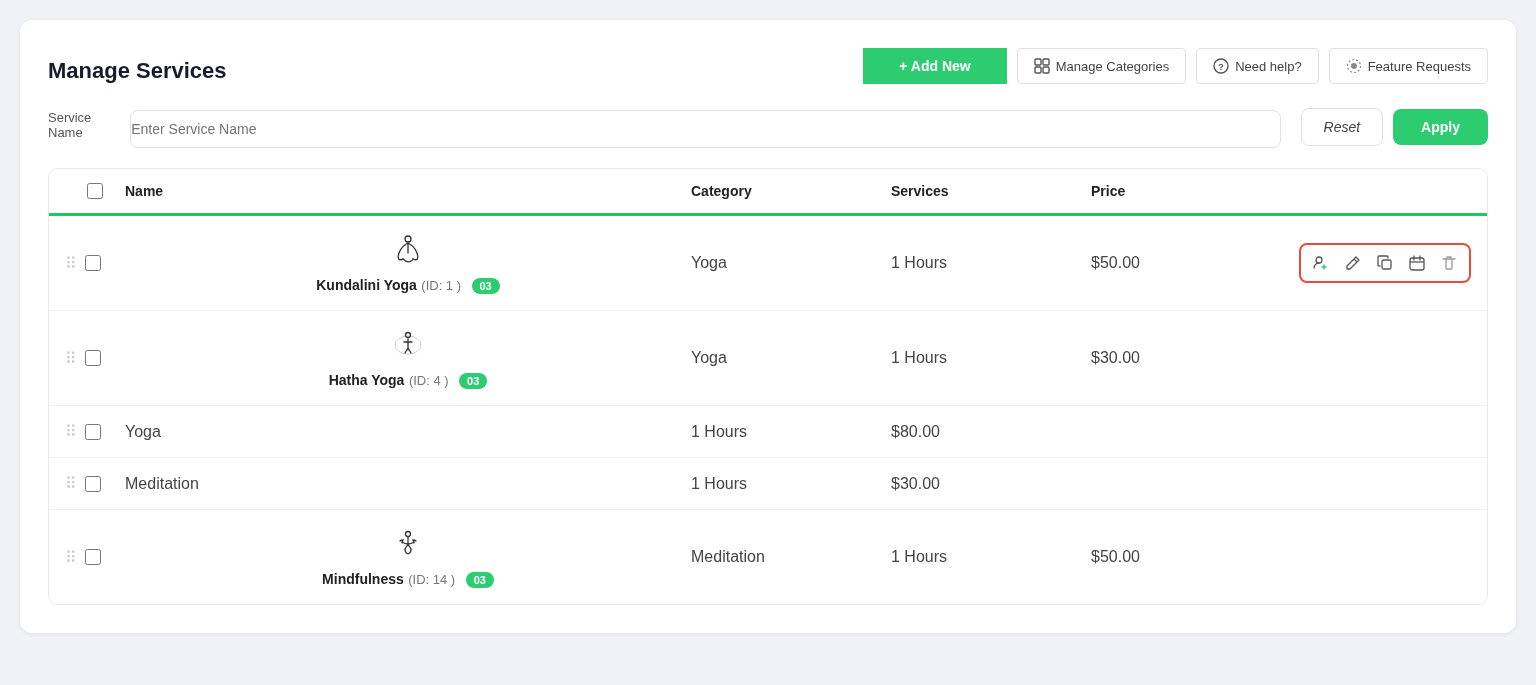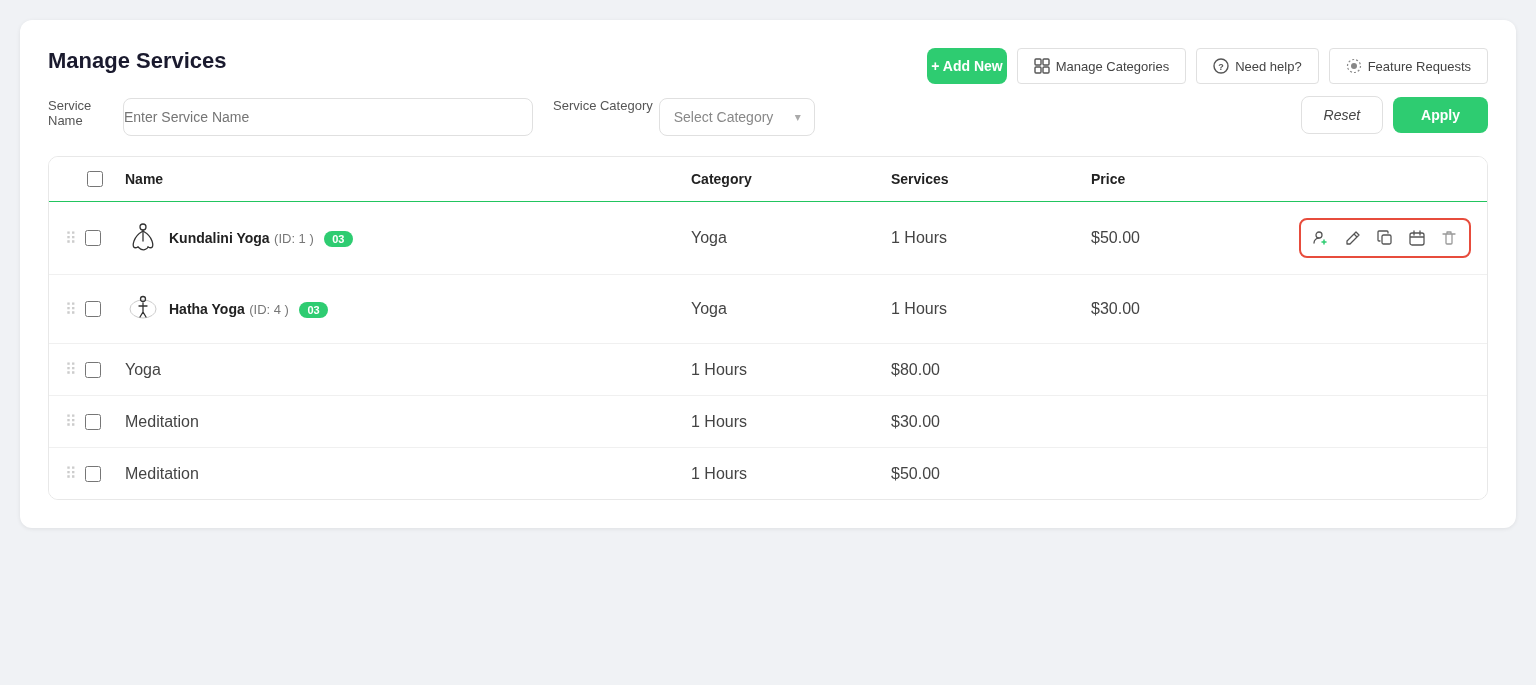--- a/index.html
+++ b/index.html
@@ -16,40 +16,40 @@
       background: #fff;
       border-radius: 12px;
       width: 100%;
       max-width: 1496px;
       padding: 28px 28px 28px 28px;
       box-shadow: 0 1px 4px rgba(0,0,0,0.08);
     }
     
     .header {
       display: flex;
-      align-items: flex-start;
+      align-items: flex-end;
       justify-content: space-between;
-      margin-bottom: 12px;
+      margin-bottom: 24px;
     }
     .page-title {
       font-size: 22px;
       font-weight: 700;
       color: #1a1a2e;
     }
     .header-actions {
       display: flex;
       gap: 10px;
       align-items: center;
     }
     .btn-add-new {
       background: #2ecc71;
       color: #fff;
       border: none;
-      border-radius: 8px;
-      padding: 10px 4px;
+      border-radius: 0;
+      padding: 10px 36px;
       font-size: 14px;
       font-weight: 600;
       cursor: pointer;
       display: flex;
       align-items: center;
       gap: 6px;
     }
     .btn-outline {
       background: #fff;
       color: #444;
@@ -148,21 +148,21 @@
     .table-container {
       border: 1px solid #e8e8e8;
       border-radius: 10px;
       overflow: hidden;
     }
     .table-header {
       display: grid;
       grid-template-columns: 60px 1fr 200px 200px 200px 180px;
       padding: 14px 16px;
       background: #fff;
-      border-bottom: 1px solid #22c55e;
+      border-bottom: 3px solid #22c55e;
     }
     .table-header .col-check {
       display: flex;
       align-items: center;
       justify-content: center;
     }
     .col-header {
       font-size: 14px;
       font-weight: 700;
       color: #222;
@@ -249,20 +249,21 @@
       width: 16px;
       height: 16px;
       cursor: pointer;
       accent-color: #2ecc71;
     }
 
     .name-cell {
       display: flex;
       align-items: center;
       gap: 8px;
+      flex-direction: column;
     }
 
     .row-left {
       display: flex;
       align-items: center;
       gap: 8px;
     }
 
     
     svg { display: block; }
@@ -299,31 +300,20 @@
         </svg>
         <span>Feature Requests</span>
       </button>
     </div>
   </div>
 
   <div class="filters">
     <div class="filter-group service-name">
       <label>Service Name</label>
       <input class="filter-input" type="text" placeholder="Enter Service Name" style="">
-    </div>
-    <div class="filter-group service-category">
-      <label>Service Category</label>
-      <div class="select-wrapper">
-        <select class="filter-select">
-          <option value="">Select Category</option>
-          <option value="yoga">Yoga</option>
-          <option value="meditation">Meditation</option>
-        </select>
-        <span class="select-arrow">▾</span>
-      </div>
     </div>
     <div class="filter-actions">
       <button class="btn-reset">Reset</button>
       <button class="btn-apply">Apply</button>
     </div>
   </div>
 
   <div class="table-container">
 
     <div class="table-header">
@@ -443,20 +433,38 @@
       <div class="col-duration">1 Hours</div>
       <div class="col-price">$30.00</div>
       <div class="col-actions"></div>
     </div>
 
     <div class="table-row">
       <div class="row-left">
         <span class="drag-handle">⠿</span>
         <input type="checkbox" style="">
       </div>
+      <div class="name-cell">
+        <div class="service-icon">
+          <svg width="34" height="34" viewBox="0 0 34 34" fill="none">
+            <circle cx="17" cy="7" r="2.5" stroke="#333" stroke-width="1.3"></circle>
+            <path d="M11 15 C11 15 14 17 17 17 C20 17 23 15 23 15" stroke="#333" stroke-width="1.3" stroke-linecap="round"></path>
+            <path d="M17 10 L17 17" stroke="#333" stroke-width="1.3" stroke-linecap="round"></path>
+            <path d="M9 14 C9 14 10 13 12 13 L11 16" stroke="#333" stroke-width="1.3" stroke-linecap="round"></path>
+            <path d="M25 14 C25 14 24 13 22 13 L23 16" stroke="#333" stroke-width="1.3" stroke-linecap="round"></path>
+            <path d="M14 22 C14 22 14 26 17 27 C20 26 20 22 20 22" stroke="#333" stroke-width="1.3" stroke-linecap="round"></path>
+            <path d="M14 22 L17 17 L20 22" stroke="#333" stroke-width="1.3" stroke-linecap="round" stroke-linejoin="round"></path>
+          </svg>
+        </div>
+        <div>
+          <span class="service-name-text">Mindfulness</span>
+          <span class="service-id"> (ID: 14 )</span>
+          <span class="badge">03</span>
+        </div>
+      </div>
       <div class="col-category">Meditation</div>
       <div class="col-duration">1 Hours</div>
       <div class="col-price">$50.00</div>
       <div class="col-actions"></div>
     </div>
 
   </div>
 </div>
 
 </body></html>

